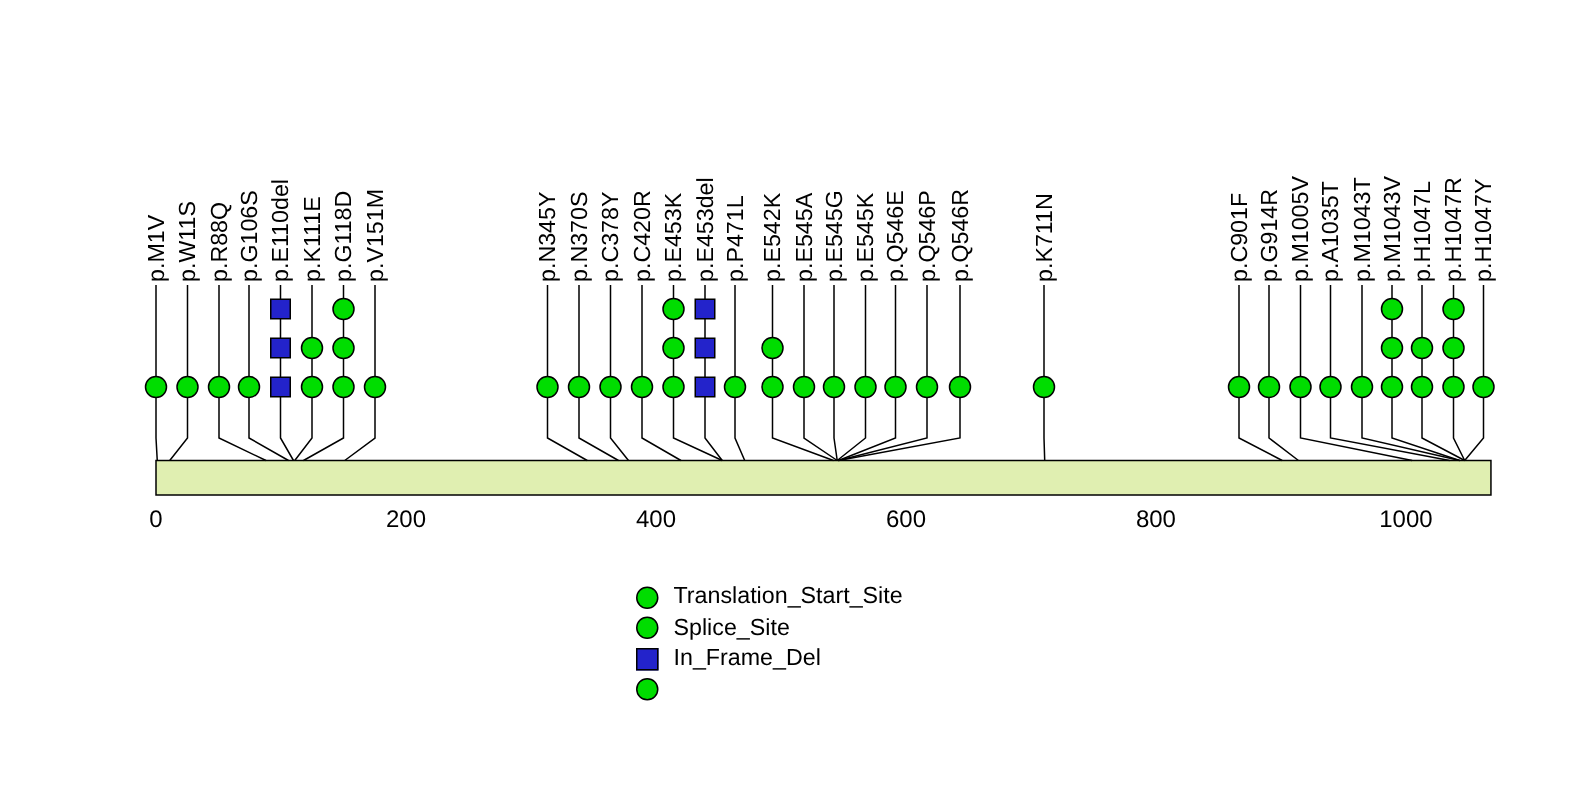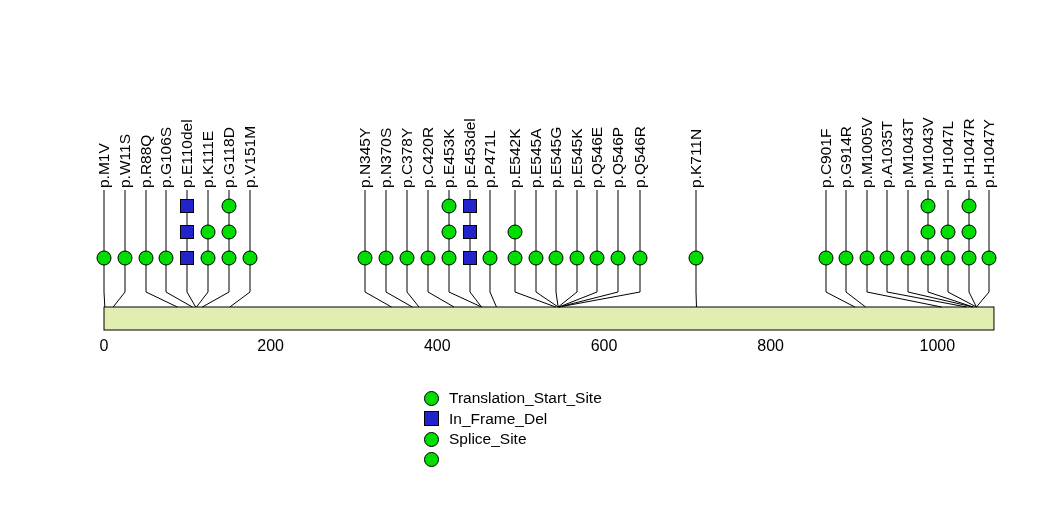--- a/index.html
+++ b/index.html
@@ -149,25 +149,25 @@
       <circle cx="989" cy="258" r="7" fill="#00DD00" stroke="#000000" stroke-width="1"></circle>
       <text x="994" y="188" transform="rotate(-90 994 188)" font-size="15.5" fill="#000000" text-anchor="start">p.H1047Y</text>
     </svg>
 
   <div class="legend">
     <div class="legend-row">
       <span class="legend-marker circle" style="background: rgb(0, 221, 0);"></span>
       <span class="legend-label">Translation_Start_Site</span>
     </div>
     <div class="legend-row">
+      <span class="legend-marker circle" style="background: rgb(0, 221, 0);"></span>
+      <span class="legend-label">Splice_Site</span>
+    </div>
+    <div class="legend-row">
       <span class="legend-marker square" style="background: rgb(35, 35, 203);"></span>
       <span class="legend-label">In_Frame_Del</span>
-    </div>
-    <div class="legend-row">
-      <span class="legend-marker circle" style="background: rgb(0, 221, 0);"></span>
-      <span class="legend-label">Splice_Site</span>
     </div>
     <div class="legend-row">
       <span class="legend-marker circle" style="background: rgb(0, 221, 0);"></span>
     </div>
   </div>
 
 </div>
 
 </body></html>

